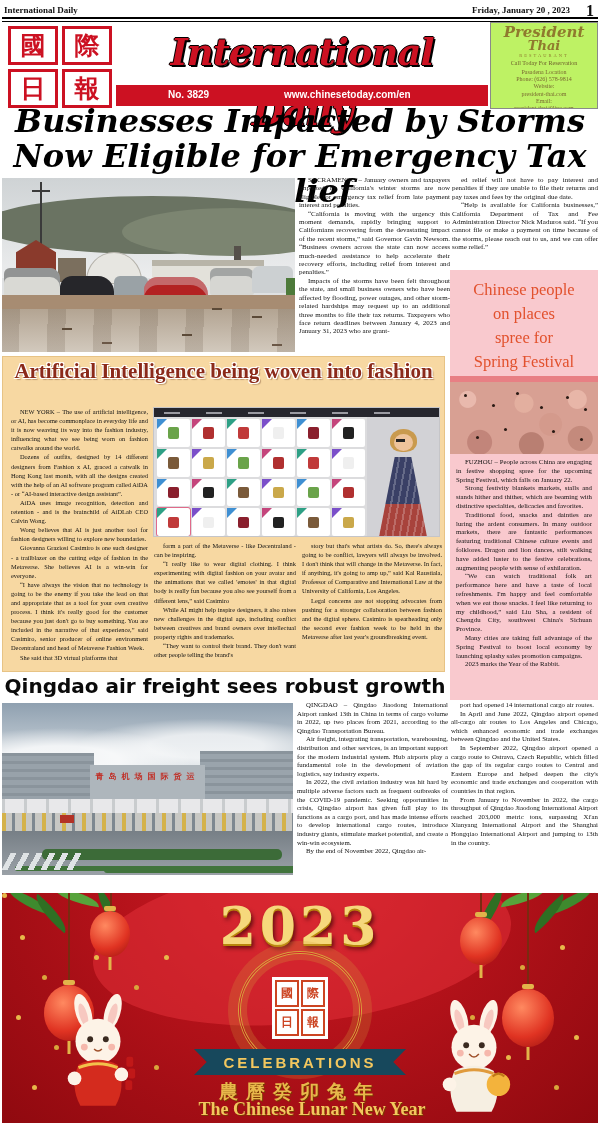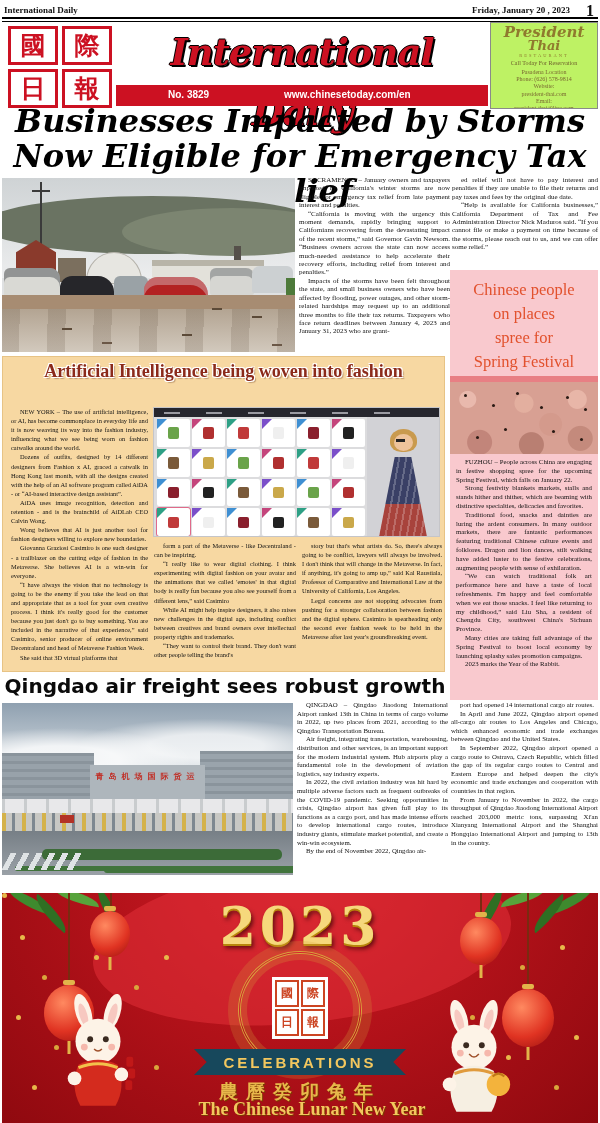--- a/index.html
+++ b/index.html
@@ -99,21 +99,21 @@
   linear-gradient(#e87f84 0 8%,#d8a093 8% 100%)}
 .pink-img::after{content:"";position:absolute;left:14px;top:18px;width:3px;height:3px;border-radius:50%;background:#2a1a14;
   box-shadow:28px 10px 0 #2a1a14,52px -2px 0 #2a1a14,76px 12px 0 #2a1a14,102px 2px 0 #2a1a14,120px 14px 0 #2a1a14,40px 34px 0 #2a1a14,88px 36px 0 #2a1a14,12px 42px 0 #2a1a14,116px 44px 0 #2a1a14}
 .pink-text{position:absolute;top:188px;left:0;width:148px;height:238px;padding:0 6px;overflow:hidden}
 
 
 .aibox{position:absolute;top:356px;left:2px;width:443px;height:316px;background:#f7d8a2;z-index:2;
   border:1px solid #e7c385}
 .ai-head{position:absolute;top:4px;left:0;width:100%;text-align:center;color:#8b2a1a;
   font-weight:bold;font-family:"Liberation Serif",serif}
-.ai-head p{font-size:18px;line-height:21px;
+.ai-head p{font-size:21px;line-height:21px;
   text-shadow:1px 1px 0 #fff,-1px -1px 0 #fff,1px -1px 0 #fff,-1px 1px 0 #fff,2px 2px 1px rgba(90,40,20,.35)}
 .ai-col1{top:50px;left:8px;width:137px;height:264px}
 .ai-col2{top:184px;left:151px;width:142px;height:130px}
 .ai-col3{top:184px;left:299px;width:140px;height:130px}
 .ai-img{position:absolute;top:50px;left:150px;width:287px;height:130px;background:#dcdcde;overflow:hidden;border:1px solid #c5c5c8}
 .w-head{position:absolute;top:0;left:0;width:100%;height:9px;background:#26262e}
 .w-head::after{content:"";position:absolute;top:4px;left:10px;width:240px;height:1.5px;
   background:repeating-linear-gradient(90deg,#9a9aa2 0 16px,rgba(0,0,0,0) 16px 42px)}
 .w-panel{position:absolute;top:9px;right:0;width:72px;bottom:0;background:#d2d2d6}
 .av-hair{position:absolute;top:12px;left:23px;width:27px;height:23px;background:#c99a4e;border-radius:50% 50% 42% 42%}

